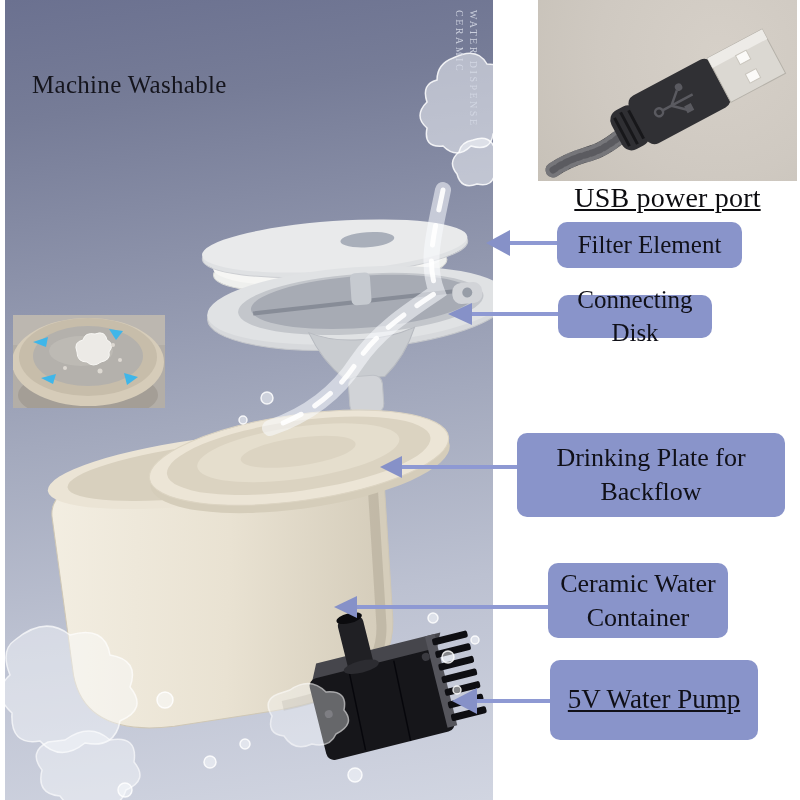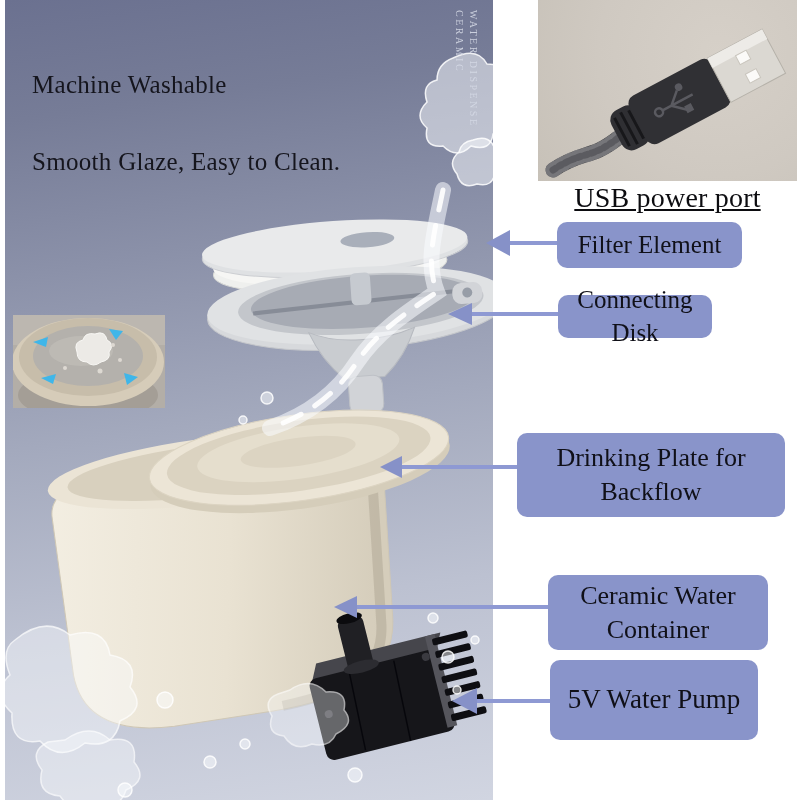--- a/index.html
+++ b/index.html
@@ -26,22 +26,22 @@
     background:radial-gradient(circle at 70% 30%,#d6d0c8 0%,#cfc9c1 55%,#c7c1b8 100%);overflow:hidden;}
   .usb-caption{position:absolute;left:538px;top:182px;width:259px;text-align:center;
     font-size:28px;color:#0c0c10;letter-spacing:.2px;text-decoration:underline;}
 
   .callout{position:absolute;background:#8994ca;border-radius:10px;color:#101018;
     display:flex;align-items:center;justify-content:center;text-align:center;
     font-size:25px;line-height:1.3;padding:8px 10px;box-sizing:border-box;z-index:4;}
   .co-filter   {left:557px;top:222px;width:185px;height:46px;}
   .co-disk     {left:558px;top:295px;width:154px;height:43px;}
   .co-plate    {left:517px;top:433px;width:268px;height:84px;font-size:26px;}
-  .co-container{left:548px;top:563px;width:220px;height:75px;font-size:26px;margin-top:12px;}
-  .co-pump     {left:550px;top:660px;width:208px;height:80px;font-size:27px;}
+  .co-container{left:548px;top:563px;width:180px;height:75px;font-size:26px;}
+  .co-pump     {left:550px;top:660px;width:208px;height:80px;font-size:27px;text-decoration:underline;}
 
   .arrows{position:absolute;left:0;top:0;z-index:3;pointer-events:none;}
 </style>
 </head>
 <body>
 
 <div class="stage">
 
   <div class="panel">
     <svg width="488" height="800" viewBox="0 0 488 800">
@@ -154,21 +154,20 @@
         <g fill="#3fb6e9">
           <polygon points="28,342 43,337 41,347"></polygon>
           <polygon points="118,331 104,329 111,340"></polygon>
           <polygon points="36,378 51,374 48,384"></polygon>
           <polygon points="133,377 119,373 122,385"></polygon>
         </g>
       </g>
     </svg>
 
     <div class="feature-text feature-1">Machine Washable</div>
-    <div class="feature-text feature-2">Smooth Glaze, Easy to Clean.</div>
 
     <div class="brand-vert">
       <span>CERAMIC</span>
       <span>WATER DISPENSE</span>
     </div>
   </div>
 
   <div class="usb-photo">
     <svg width="259" height="181" viewBox="0 0 259 181">
       <path d="M15,170 C45,150 52,160 80,138" fill="none" stroke="#3f3f42" stroke-width="15" stroke-linecap="round"></path>

